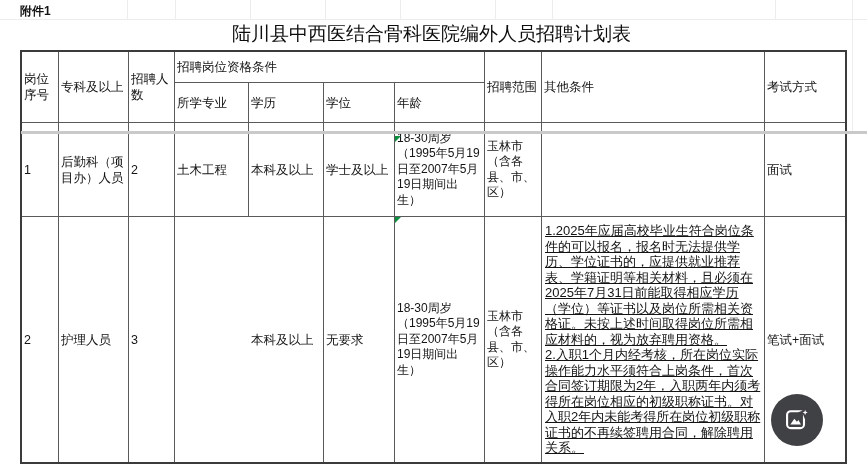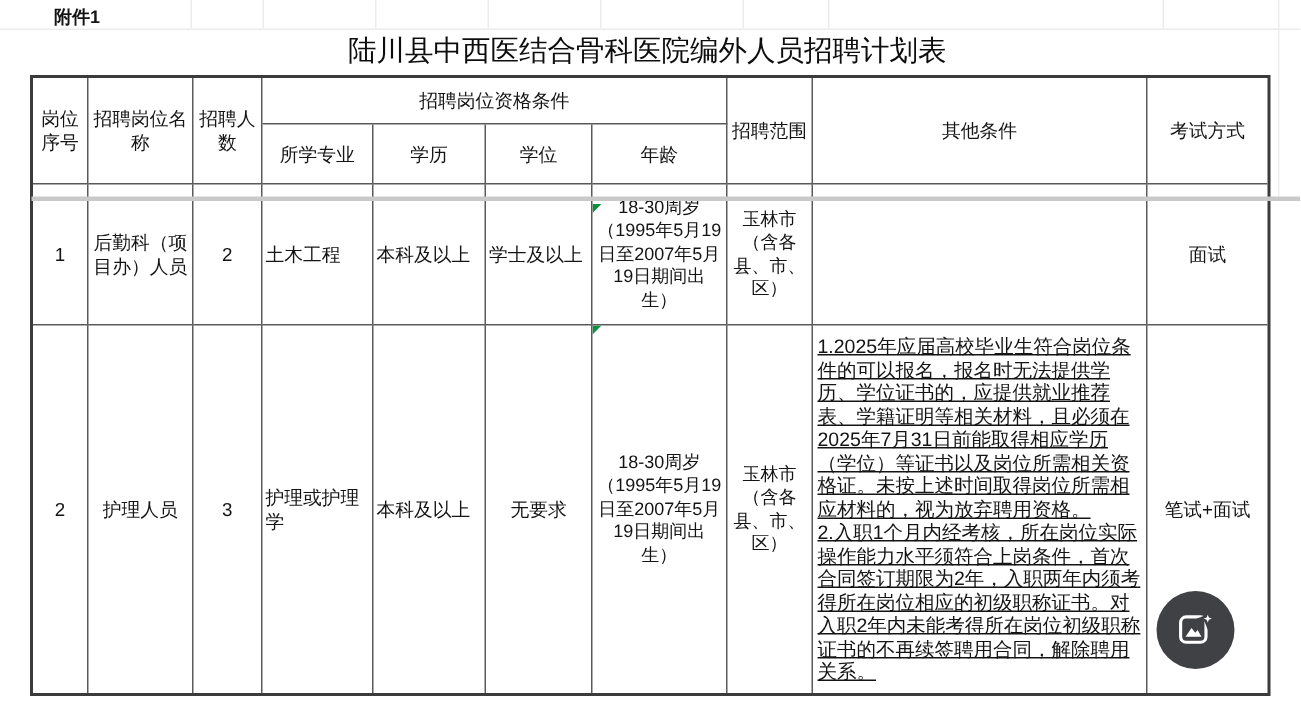--- a/index.html
+++ b/index.html
@@ -2,32 +2,32 @@
 <html><head>
 <meta charset="utf-8">
 <style>
   html,body{margin:0;padding:0;background:#fff;}
   .page{position:relative;width:867px;height:470px;background:#fff;overflow:hidden;
         font-family:"Liberation Sans",sans-serif;color:#141414;}
   
   .topgrid{position:absolute;left:0;top:0;width:867px;height:19px;border-bottom:1px solid #ececec;}
   .topgrid i{position:absolute;top:0;bottom:0;width:1px;background:#ececec;}
   .side-tick{position:absolute;top:0;width:1px;height:131px;background:#ededed;}
-  .attach{position:absolute;left:36px;top:3px;font-size:12px;font-weight:bold;}
+  .attach{position:absolute;left:20px;top:3px;font-size:12px;font-weight:bold;}
   .title{position:absolute;left:20px;top:21px;width:823px;text-align:center;
          font-size:19px;font-weight:normal;color:#0d0d0d;}
   
   .tbl{position:absolute;left:20px;top:50px;width:823px;height:410px;
        display:grid;border:2px solid #3b3b3b;
        grid-template-columns:37px 70px 46px 74px 75px 71px 90px 57px 223px 80px;
        grid-template-rows:31px 40px 94px 245px;}
   .c{position:relative;box-sizing:border-box;border-right:1px solid #5a5a5a;border-bottom:1px solid #5a5a5a;
      display:flex;align-items:center;justify-content:center;overflow:hidden;
      font-size:12.5px;line-height:16px;padding:1px 2px;}
-  .c span{display:block;width:100%;text-align:center;}
+  .c span{display:block;width:100%;text-align:left;}
   .c.al{justify-content:flex-start;}
   .c.al span{text-align:left;}
   .c.lc{border-right:none;}
   .c.lr{border-bottom:none;}
   .c.small span{font-size:12px;line-height:15.5px;}
   .c.pre span{white-space:pre-line;font-size:13px;line-height:15.5px;padding:0 1px;text-decoration:underline;}
   .flag{position:absolute;left:0;top:0;width:0;height:0;
         border-top:6px solid #0c8f3f;border-right:6px solid transparent;}
   .flag.lower{top:13px;}
   
@@ -56,21 +56,21 @@
 
   <div class="attach">附件1</div>
   <div class="title">陆川县中西医结合骨科医院编外人员招聘计划表</div>
 
   <div class="tbl">
 
     <div class="c" style="grid-area:1/1/3/2">
         <span>岗位序号</span>
       </div>
     <div class="c" style="grid-area:1/2/3/3">
-        <span>招聘岗位名称</span>
+        <span>专科及以上</span>
       </div>
     <div class="c" style="grid-area:1/3/3/4">
         <span>招聘人数</span>
       </div>
     <div class="c" style="grid-area:1/4/2/8">
         <span>招聘岗位资格条件</span>
       </div>
     <div class="c" style="grid-area:2/4/3/5">
         <span>所学专业</span>
       </div>
@@ -127,23 +127,20 @@
 
     <div class="c lr" style="grid-area:4/1/5/2">
         <span>2</span>
       </div>
     <div class="c lr" style="grid-area:4/2/5/3">
         <span>护理人员</span>
       </div>
     <div class="c lr" style="grid-area:4/3/5/4">
         <span>3</span>
       </div>
-    <div class="c al lr" style="grid-area:4/4/5/5">
-        <span>护理或护理学</span>
-      </div>
     <div class="c al lr" style="grid-area:4/5/5/6">
         <span>本科及以上</span>
       </div>
     <div class="c lr" style="grid-area:4/6/5/7">
         <span>无要求</span>
       </div>
     <div class="c small lr" style="grid-area:4/7/5/8">
         <i class="flag"></i>
         <span>18-30周岁（1995年5月19日至2007年5月19日期间出生）</span>
       </div>

